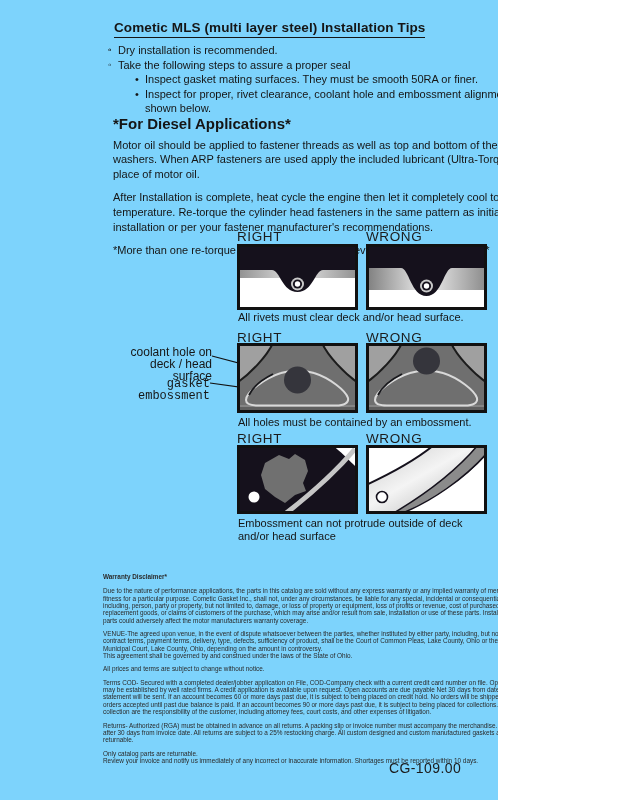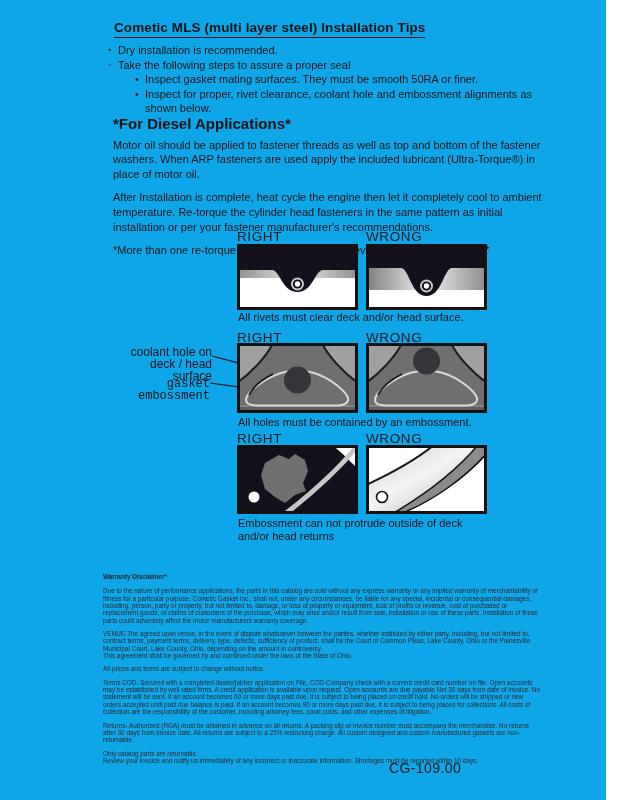--- a/index.html
+++ b/index.html
@@ -1,18 +1,18 @@
 <!DOCTYPE html>
 <html><head>
 <meta charset="utf-8">
 <style>
   * { margin:0; padding:0; box-sizing:border-box; }
   html,body { background:#ffffff; }
   .page {
-    position:relative; width:606px; height:800px; background:#0ea5e9;
+    position:relative; width:498px; height:800px; background:#7dd3fc;
     font-family:"Liberation Sans", sans-serif; color:#151515; overflow:hidden;
   }
   
   .title {
     position:absolute; left:114px; top:20px;
     font-size:13.5px; font-weight:bold; letter-spacing:0.1px;
     border-bottom:1.6px solid #151515; padding-bottom:2px; display:inline-block;
   }
   
   .bullets { position:absolute; left:108px; top:43px; width:450px; font-size:11px; line-height:14.6px; }
@@ -176,21 +176,21 @@
     </defs>
     <rect width="121" height="69" fill="#ffffff"></rect>
     <path d="M0,40 C26,28 52,13 68,0 H121 V8 C97,34 63,57 30,69 H0 Z" fill="url(#gr3)" stroke="#15111c" stroke-width="2"></path>
     <path d="M26,69 C60,49 90,26 112,0 L121,0 V8 C98,34 65,57 34,69 Z" fill="#8b8b8b" stroke="#15111c" stroke-width="1.5"></path>
     <circle cx="16" cy="52" r="5.5" fill="#ffffff" stroke="#15111c" stroke-width="1.6"></circle>
     <rect x="1.5" y="1.5" width="118" height="66" fill="none" stroke="#111111" stroke-width="3"></rect>
   </svg>
 
   <div class="caption" style="top:517px; width:250px;">
     <div>Embossment can not protrude outside of deck</div>
-    <div>and/or head returns</div>
+    <div>and/or head surface</div>
   </div>
 
   <div class="legal">
     <div class="head">Warranty Disclaimer*</div>
     <div class="para">Due to the nature of performance applications, the parts in this catalog are sold without any express warranty or any implied warranty of merchantability or fitness for a particular purpose.  Cometic Gasket Inc., shall not, under any circumstances, be liable for any special, incidental or consequential damages, including, person, party or property, but not limited to, damage, or loss of property or equipment, loss of profits or revenue, cost of purchased or replacement goods, or claims of customers of the purchase, which may arise and/or result from sale, installation or use of these parts.  Installation of these parts could adversely affect the motor manufacturers warranty coverage.</div>
     <div class="tight">VENUE-The agreed upon venue, in the event of dispute whatsoever between the parties, whether instituted by either party, including, but not limited to, contract terms, payment terms, delivery, type, defects, sufficiency of product, shall be the Court of Common Pleas, Lake County, Ohio or the Painesville Municipal Court, Lake County, Ohio, depending on the amount in controversy.</div>
     <div class="para">This agreement shall be governed by and construed under the laws of the State of Ohio.</div>
     <div class="para">All prices and terms are subject to change without notice.</div>
     <div class="para">Terms COD- Secured with a completed dealer/jobber application on File, COD-Company check with a current credit card number on file.  Open accounts may be established by well rated firms.  A credit application is available upon request.  Open accounts are due payable Net 30 days from date of invoice.  No statement will be sent.  If an account becomes 60 or more days past due, it is subject to being placed on credit hold.  No orders will be shipped or new orders accepted until past due balance is paid.  If an account becomes 90 or more days past due, it is subject to being placed for collections.  All costs of collection are the responsibility of the customer, including attorney fees, court costs, and other expenses of litigation.</div>
     <div class="para">Returns- Authorized (RGA) must be obtained in advance on all returns.  A packing slip or invoice number must accompany the merchandise.  No returns after 30 days from invoice date.  All returns are subject to a 25% restocking charge.  All custom designed and custom manufactured gaskets are non-returnable.</div>

